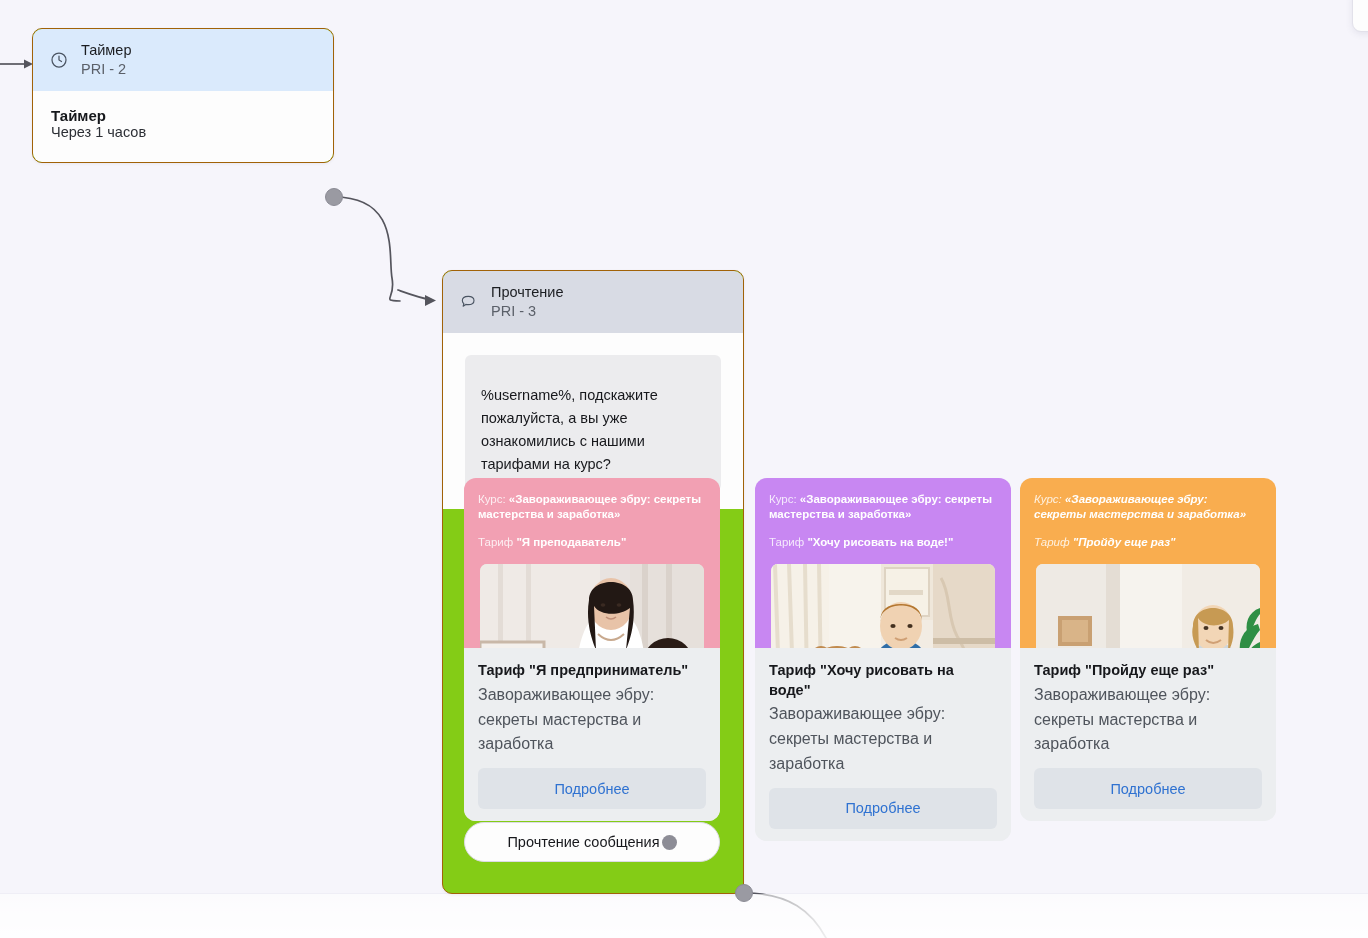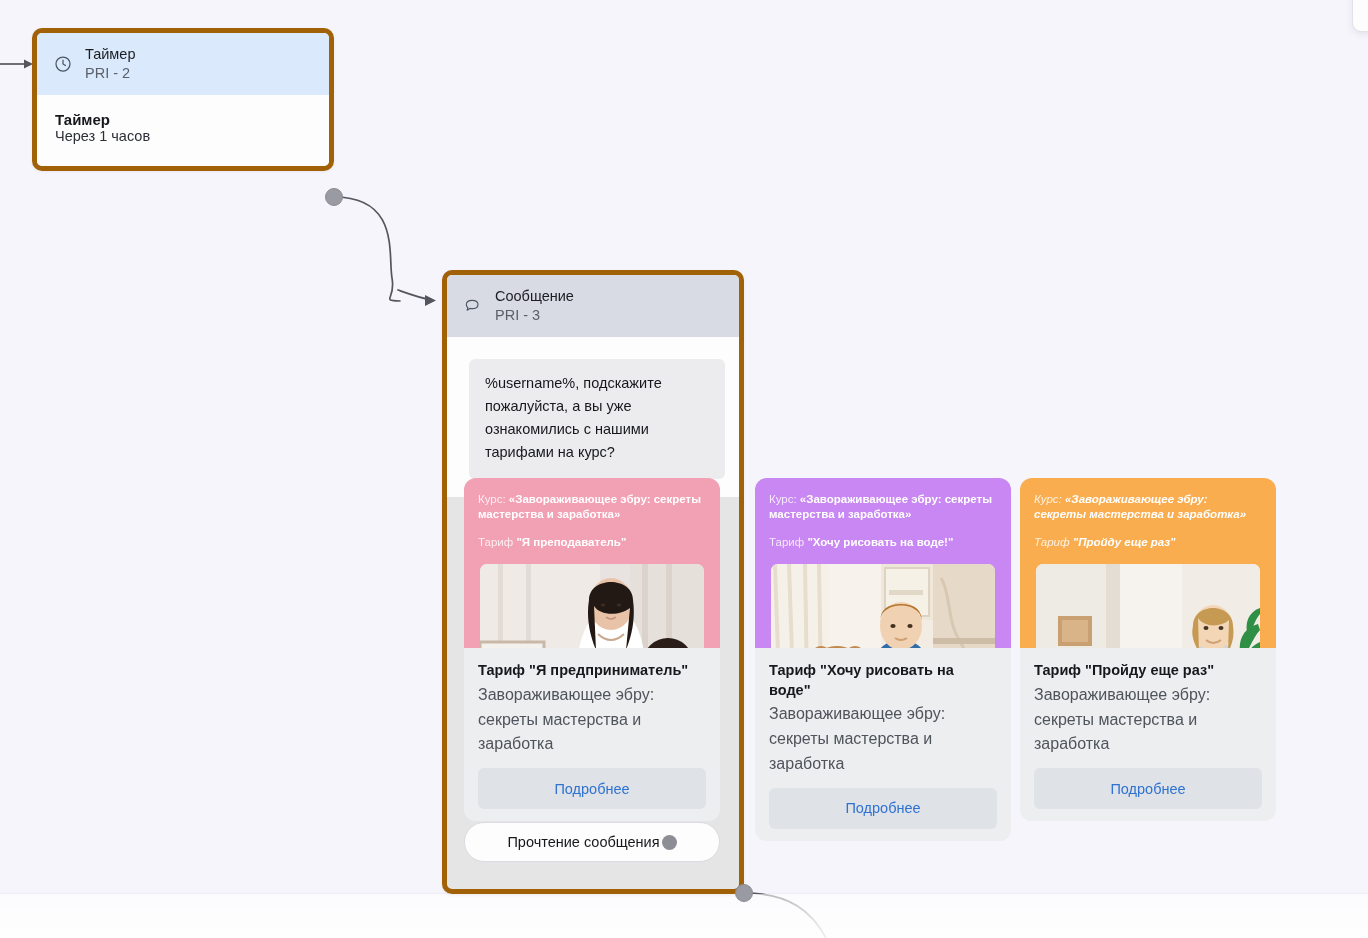--- a/index.html
+++ b/index.html
@@ -29,22 +29,22 @@
     position: absolute; top: -10px; left: 1352px; width: 60px; height: 42px;
     background: #fdfdfd; border: 1px solid #e2e1ea; border-radius: 9px;
     box-shadow: 0 2px 7px rgba(70,70,110,.10);
   }
 
   
   #edges { position: absolute; inset: 0; width: 1368px; height: 938px; pointer-events: none; }
 
   
   .node {
-    position: absolute; background: #e5e5e5;
-    border: 5px solid #a16207; border-radius: 10px;
+    position: absolute; background: #84cc16;
+    border: 1px solid #a16207; border-radius: 10px;
     box-shadow: 0 1px 3px rgba(60,60,100,.07);
     overflow: hidden;
   }
   .node-header {
     display: flex; align-items: center; gap: 12px;
     padding: 12px 14px 13px 16px;
   }
   .node-header.timer { background: #daeafc; }
   .node-header.message { background: #d8dbe4; }
   .node-icon { flex: 0 0 auto; width: 20px; height: 20px; color: #4b5563; display: block; }
@@ -55,21 +55,21 @@
   
   .timer-body { padding: 16px 18px 22px 18px; background: #fdfdfd; }
   .timer-body-title { font-size: 15px; font-weight: bold; color: #16181c; }
   .timer-body-sub { font-size: 14.5px; color: #2c2f35; }
 
   
   .msg-node { padding: 0 0 0 0; }
   .msg-body { padding: 22px 22px 18px 22px; background: #fdfdfd; }
   .msg-bubble {
     background: #ececee; border-radius: 6px;
-    padding: 13px 16px 15px 16px;
+    padding: 29px 16px 15px 16px;
     font-size: 14.5px; line-height: 1.58; color: #17181c;
     width: 256px;
   }
 
   
   .prod-card {
     position: absolute; width: 256px; border-radius: 12px; overflow: hidden;
     background: #eceef0;
   }
   .prod-banner {
@@ -156,21 +156,21 @@
     </div>
   </div>
   <div class="handle" style="left:325px; top:188px;"></div>
 
   <div class="node msg-node" style="left:442px; top:270px; width:302px; height:624px;">
     <div class="node-header message">
       <svg class="node-icon" viewBox="0 0 24 24">
         <path d="M4 10.2 C4 7 7 5.2 11 5.2 C15 5.2 18 7 18 10.2 C18 13.4 15 15.2 11 15.2 C9.9 15.2 9 15.1 8.2 14.9 L5 17 L5.8 14.1 C4.7 13.1 4 11.8 4 10.2 Z" fill="none" stroke="#4b5563" stroke-width="1.35" stroke-linejoin="round"></path>
       </svg>
       <div class="node-htext">
-        <div class="node-title">Сообщение</div>
+        <div class="node-title">Прочтение</div>
         <div class="node-sub">PRI - 3</div>
       </div>
     </div>
     <div class="msg-body">
       <div class="msg-bubble">%username%, подскажите пожалуйста, а вы уже ознакомились с нашими тарифами на курс?</div>
     </div>
   </div>
   <div class="handle" style="left:735px; top:884px;"></div>
 
   <div class="prod-card" style="left:464px; top:478px;">

